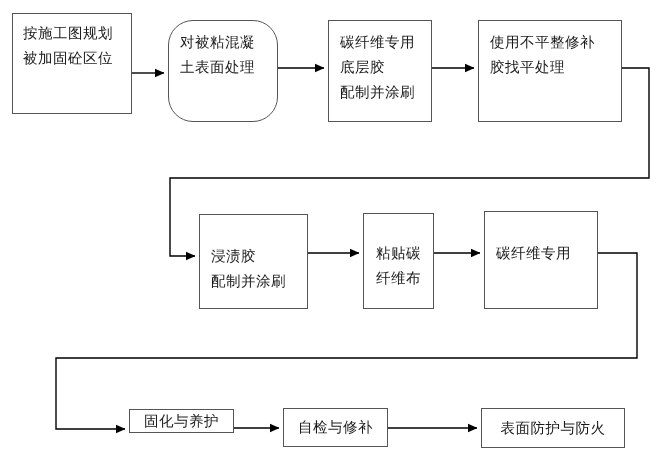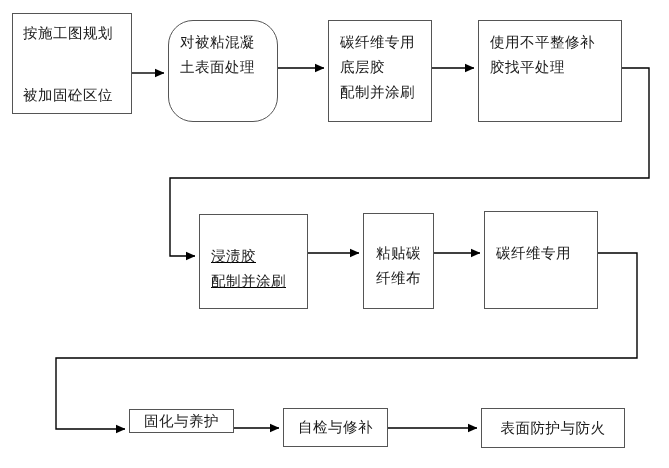--- a/index.html
+++ b/index.html
@@ -41,22 +41,22 @@
   .node .ln {
     color: #1a1a1a;
     font-size: 14.5px;
     line-height: 25px;
     white-space: nowrap;
     letter-spacing: 0.5px;
   }
   
   .vtop    { justify-content: flex-start; }
   .vmid    { justify-content: center; }
-  .vbottom { justify-content: flex-end; text-decoration: underline; }
-  .pad-tl .lines  { padding: 7px 0 0 10px; gap: 37px; }
+  .vbottom { justify-content: flex-end; }
+  .pad-tl .lines  { padding: 7px 0 0 10px; }
   .pad-tl2 .lines { padding: 9px 0 0 11px; }
   .pad-bl .lines  { padding: 0 0 14px 11px; }
   .pad-c .lines   { padding: 0 0 0 11px; }
   .pad-cc .lines  { padding: 0; align-items: center; }
 </style>
 </head>
 <body>
 
 <div id="canvas">
 

